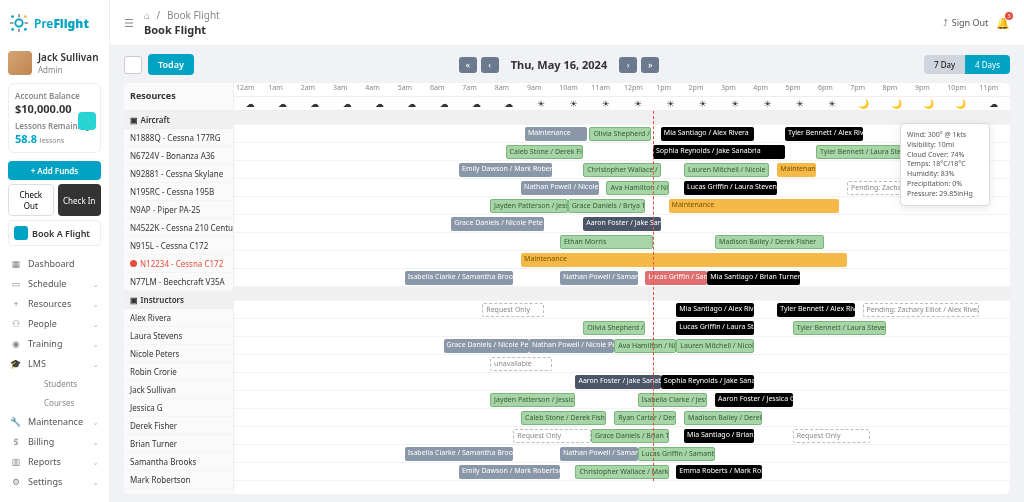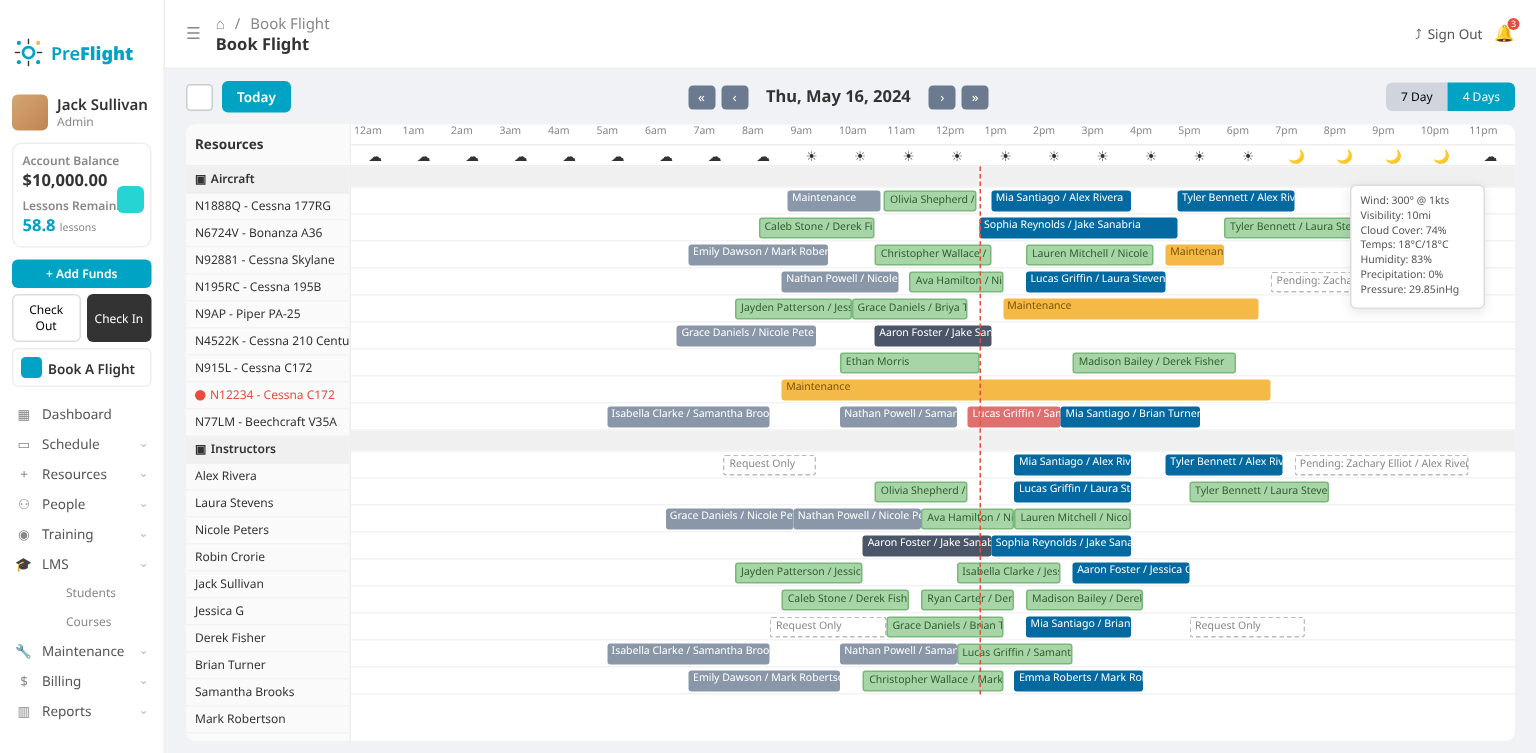--- a/index.html
+++ b/index.html
@@ -1,18 +1,18 @@
 <!DOCTYPE html>
 <html><head>
 <meta charset="utf-8">
 <style>
 *{box-sizing:border-box;margin:0;padding:0;font-family:system-ui,-apple-system,sans-serif}
 body{background:#f0f2f5;font-size:11px;color:#333;overflow:hidden}
 .app{display:flex;height:502px}
-.sidebar{width:110px;background:#fff;display:flex;flex-direction:column;padding:20px 8px;gap:4px;border-right:1px solid #eee}
+.sidebar{width:110px;background:#fff;display:flex;flex-direction:column;padding:8px 8px;gap:4px;border-right:1px solid #eee}
 .logo{display:flex;align-items:center;gap:4px;padding:4px 0 8px;font-weight:600;color:#00a3c4}
 .logo svg{width:22px;height:22px}
 .logo-text{font-size:12px}
 .logo-text b{color:#00a3c4}
 .profile{display:flex;gap:6px;align-items:center;padding:4px 0}
 .avatar{width:24px;height:24px;border-radius:4px;background:linear-gradient(135deg,#d4a574,#c08552)}
 .profile-name{font-weight:600;font-size:10px}
 .profile-role{font-size:8px;color:#888}
 .balance-card{background:#fff;border:1px solid #eee;border-radius:6px;padding:6px;position:relative}
 .balance-label{font-size:8px;color:#888;font-weight:600}
@@ -64,21 +64,21 @@
 .time-cell{flex:1;font-size:7px;color:#888;text-align:left;padding-left:2px}
 .weather-row{height:14px;display:flex;border-bottom:1px solid #eee}
 .weather-cell{flex:1;display:flex;align-items:center;justify-content:center;font-size:9px}
 .grid-body{position:relative}
 .grid-row{height:18px;border-bottom:1px solid #f3f3f3;position:relative}
 .grid-row.group{height:auto;padding:3px 0;background:#f0f0f0;min-height:14px}
 .now-line{position:absolute;top:0;bottom:0;width:1px;border-left:1.5px dashed #e74c3c;z-index:5}
 .event{position:absolute;height:14px;top:2px;border-radius:2px;font-size:7px;color:#fff;padding:1px 3px;white-space:nowrap;overflow:hidden;cursor:pointer}
 .ev-gray{background:#8a97a8}
 .ev-green{background:#a8d5a8;color:#2d5f2d;border:1px solid #7ab87a}
-.ev-teal{background:#0369a1}
+.ev-teal{background:#000000}
 .ev-orange{background:#f5b947;color:#7a5500}
 .ev-dark{background:#4a5568}
 .ev-red{background:#e07070}
 .ev-outline{background:#fff;border:1px dashed #bbb;color:#888}
 .tooltip{position:absolute;right:20px;top:40px;background:#fff;border:1px solid #ddd;border-radius:4px;padding:6px;font-size:7px;color:#555;z-index:20;box-shadow:0 2px 8px rgba(0,0,0,.1);width:90px;line-height:1.4}
 </style>
 </head>
 <body>
 
 <div class="app">
@@ -354,20 +354,23 @@
               <div class="event ev-teal" style="left: 57%; width: 10%;">Lucas Griffin / Laura Stevens</div>
               <div class="event ev-green" style="left: 72%; width: 12%;">Tyler Bennett / Laura Stevens</div>
             </div>
             <div class="grid-row">
               <div class="event ev-gray" style="left: 27%; width: 11%;">Grace Daniels / Nicole Peters</div>
               <div class="event ev-gray" style="left: 38%; width: 11%;">Nathan Powell / Nicole Peters</div>
               <div class="event ev-green" style="left: 49%; width: 8%;">Ava Hamilton / Nicole Peters</div>
               <div class="event ev-green" style="left: 57%; width: 10%;">Lauren Mitchell / Nicole Peters</div>
             </div>
             <div class="grid-row">
+              <div class="event ev-outline" style="left: 33%; width: 8%;">unavailable</div>
+            </div>
+            <div class="grid-row">
               <div class="event ev-dark" style="left: 44%; width: 11%;">Aaron Foster / Jake Sanabria</div>
               <div class="event ev-teal" style="left: 55%; width: 12%;">Sophia Reynolds / Jake Sanabria</div>
             </div>
             <div class="grid-row">
               <div class="event ev-green" style="left: 33%; width: 11%;">Jayden Patterson / Jessica G</div>
               <div class="event ev-green" style="left: 52%; width: 9%;">Isabella Clarke / Jessica G</div>
               <div class="event ev-teal" style="left: 62%; width: 10%;">Aaron Foster / Jessica G</div>
             </div>
             <div class="grid-row">
               <div class="event ev-green" style="left: 37%; width: 11%;">Caleb Stone / Derek Fisher</div>

